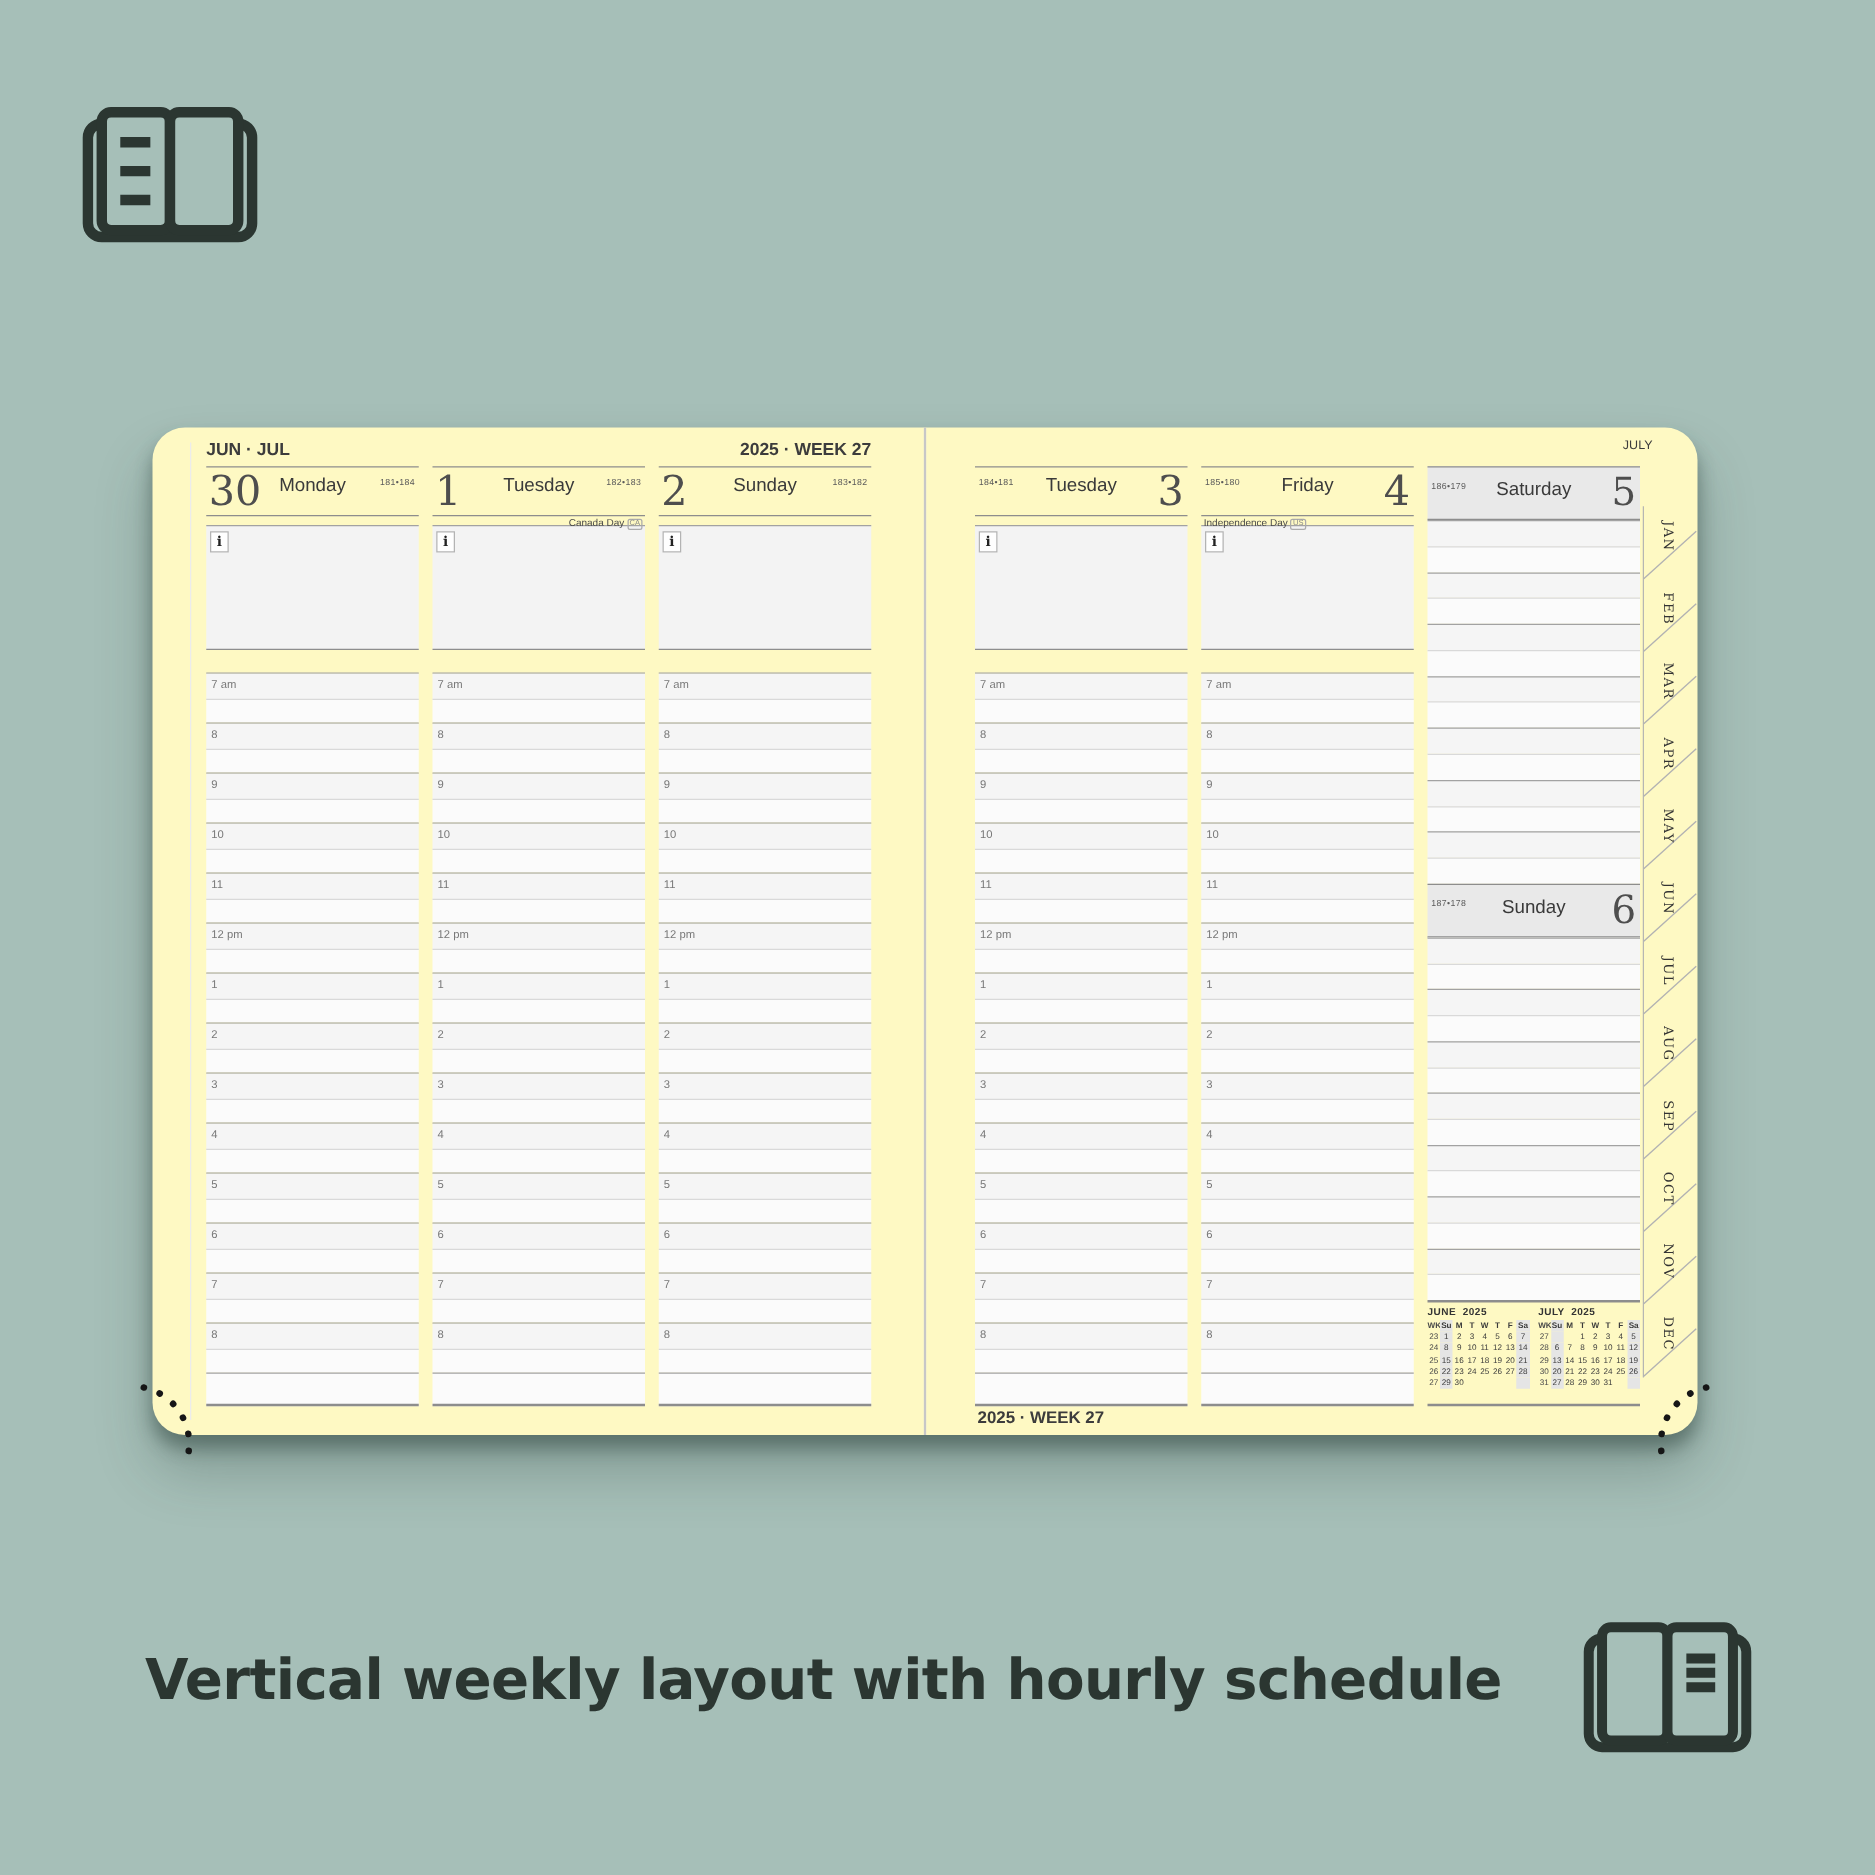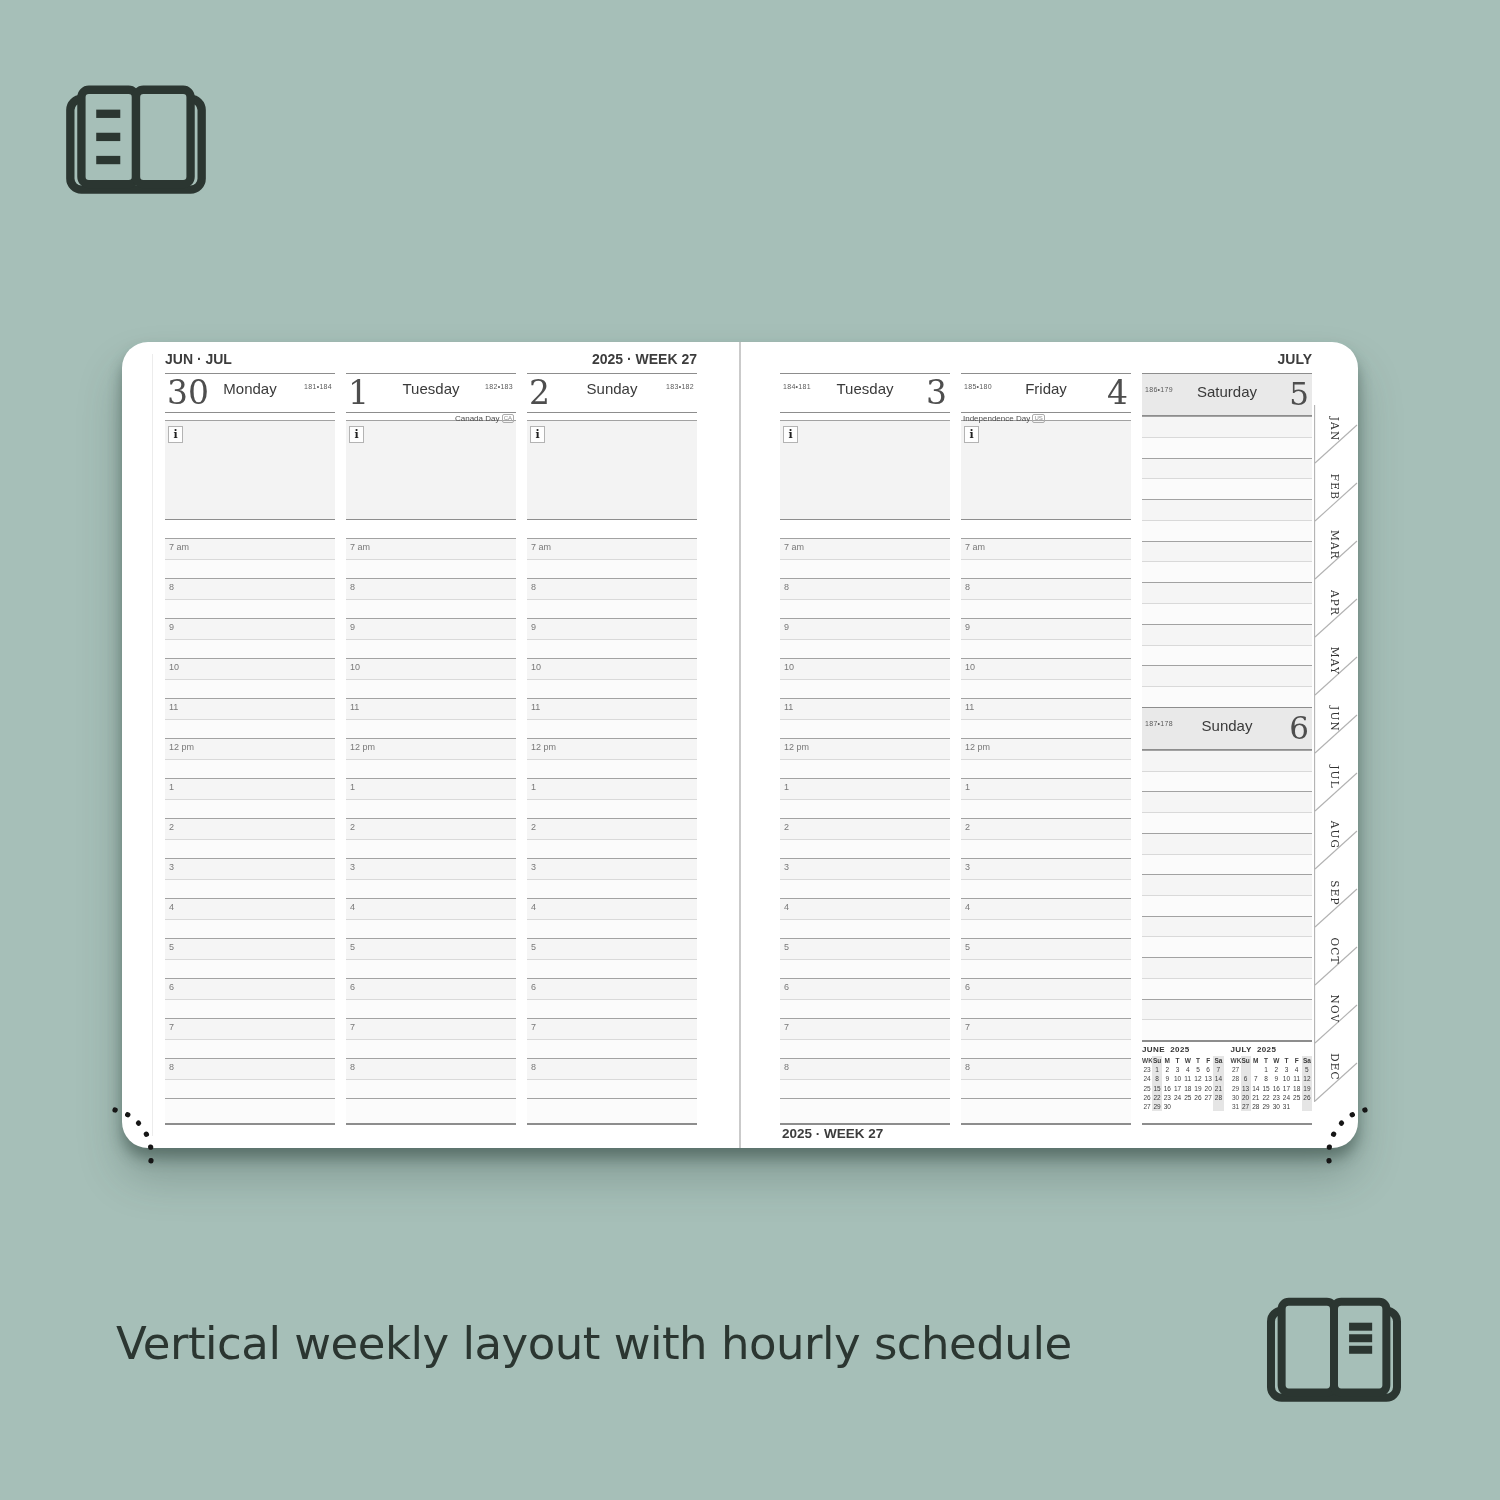--- a/index.html
+++ b/index.html
@@ -4,31 +4,31 @@
 <style>
   html,body{margin:0;padding:0}
   .canvas{position:relative;width:1500px;height:1500px;background:#a6bfb8;overflow:hidden;font-family:"Liberation Sans",sans-serif}
 
   
   .hero-icon{position:absolute;left:62px;top:84px;width:148px;height:116px}
   .cap-icon{position:absolute;left:1263px;top:1296px;width:142px;height:112px}
   .bs,.bp{fill:#a6bfb8;stroke:#2b3631;stroke-width:9;stroke-linejoin:round}
   .bd{stroke:#2b3631;stroke-width:9}
   .title{position:absolute;left:231px;top:64px;font-family:"DejaVu Sans",sans-serif;font-size:45px;line-height:1.5;color:#2b3631;font-weight:500;letter-spacing:-.5px}
-  .caption{position:absolute;left:116px;top:1317px;font-family:"DejaVu Sans",sans-serif;font-size:45px;color:#2b3631;font-weight:400;letter-spacing:-.5px}
+  .caption{position:absolute;left:116px;top:1317px;font-family:"DejaVu Sans",sans-serif;font-size:45px;color:#2b3631;font-weight:700;letter-spacing:-.5px}
 
   
-  .planner{position:absolute;left:122px;top:342px;width:1236px;height:806px;background:#ffffff;border-radius:26px;
+  .planner{position:absolute;left:122px;top:342px;width:1236px;height:806px;background:#fef9c3;border-radius:26px;
            box-shadow:0 10px 14px rgba(40,62,55,.45),0 28px 44px rgba(40,62,55,.28)}
   .gutter{position:absolute;left:617px;top:0;width:2px;height:806px;background:linear-gradient(to right,#dcdcdc,#b9b9b9,#dcdcdc)}
   .cover-crease{position:absolute;left:30px;top:12px;width:1px;height:782px;background:#ececec}
 
   .range-label{position:absolute;left:43px;top:9px;font-size:14px;font-weight:bold;color:#3c3c3c}
   .week-top{position:absolute;right:661px;top:9px;font-size:14px;font-weight:bold;color:#3c3c3c;white-space:nowrap}
-  .july-label{position:absolute;right:46px;top:9px;font-size:14px;font-weight:bold;color:#3c3c3c}
+  .july-label{position:absolute;right:36px;top:9px;font-size:10px;font-weight:normal;color:#3c3c3c}
   .week-bottom{position:absolute;left:660px;top:784px;font-size:13.5px;font-weight:bold;color:#3c3c3c}
 
   .col{position:absolute;top:0;width:170px;height:806px}
 
   .day-header{position:absolute;left:0;right:0;top:31px;height:38px;border-top:1px solid #8d8d8d;border-bottom:1px solid #8d8d8d;overflow:visible}
   .day-num{position:absolute;top:0;font-family:"DejaVu Serif",serif;font-size:33px;line-height:37px;color:#4e4e4e;z-index:2}
   .num-l{left:2px}.num-r{right:3px}
   .day-name{position:absolute;left:0;right:0;top:6px;text-align:center;font-size:15px;color:#3a3a3a}
   .day-ord{position:absolute;top:9px;font-size:7px;color:#5a5a5a;letter-spacing:.3px}
   .ord-l{left:3px}.ord-r{right:3px}

